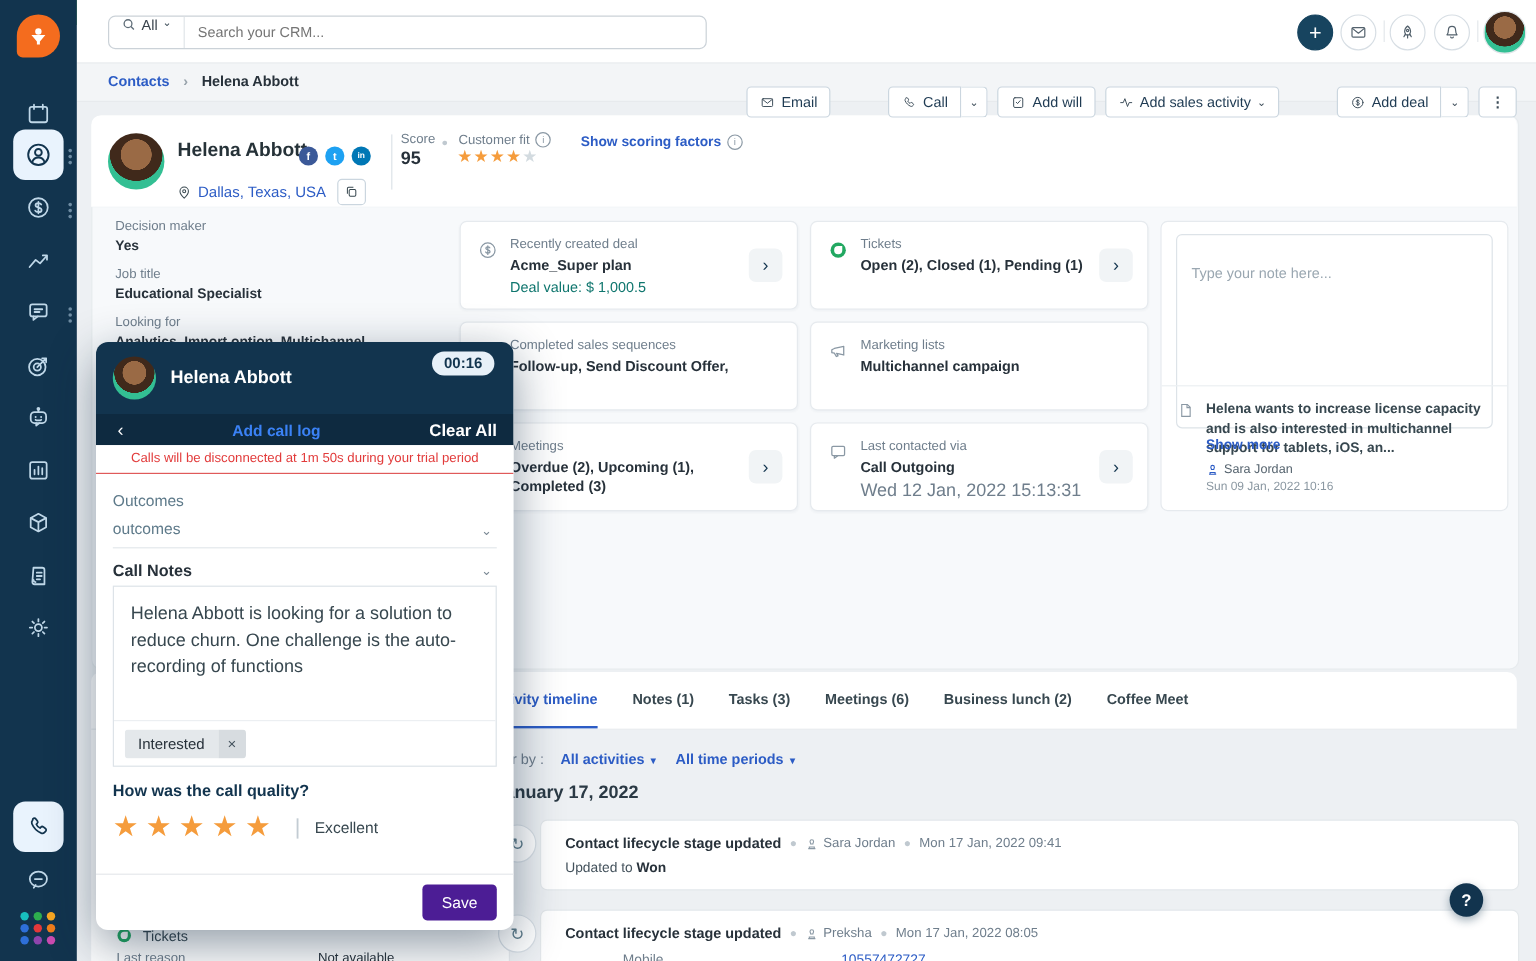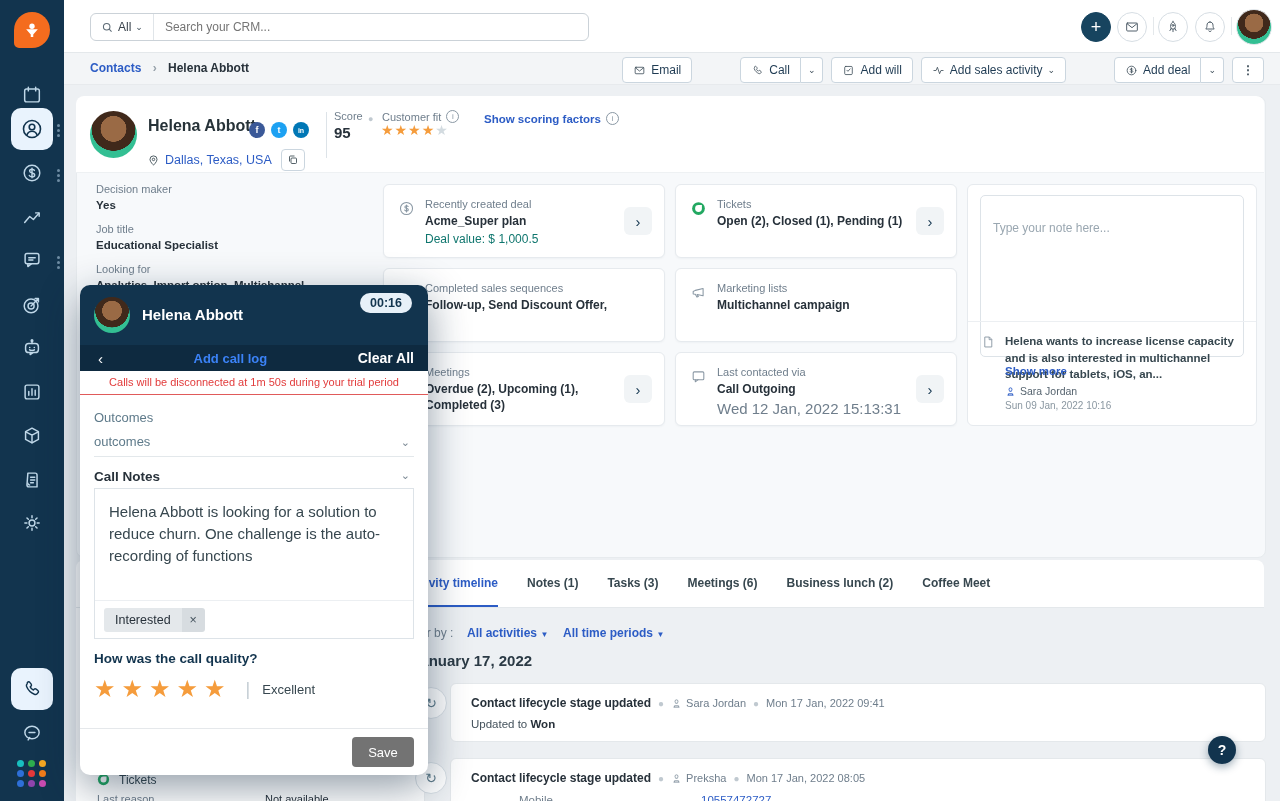--- a/index.html
+++ b/index.html
@@ -12,21 +12,21 @@
   .snav.active{background:#E9F3FD;}
   .snav.active svg{stroke:#12344E;}
   .kebab{position:absolute;left:57px;color:#6E8CA3;font-size:11px;line-height:4px;letter-spacing:0;}
   .kebab b{display:block;width:3px;height:3px;border-radius:50%;background:#6E8CA3;margin:2px 0;}
   #logo{left:14px;top:12px;width:36px;height:36px;background:#F46C1E;border-radius:50% 50% 50% 14%;display:flex;align-items:center;justify-content:center;}
   .appgrid{display:grid;grid-template-columns:repeat(3,8px);grid-gap:3px;}
   .appgrid i{width:7px;height:7px;border-radius:50%;}
   
   #topbar{left:64px;top:0;width:1216px;height:52px;background:#fff;border-bottom:1px solid #E4E8EB;z-index:5;}
   #searchbox{position:absolute;left:26px;top:13px;width:497px;height:26px;border:1px solid #CBD2D8;border-radius:6px;background:#fff;display:flex;align-items:center;}
-  .scope{display:flex;align-items:center;gap:4px;padding:0 10px;height:100%;border-right:1px solid #E0E5E9;color:#39434C;font-size:12px;cursor:pointer;}
+  .scope{display:flex;gap:4px;padding:0 10px;height:100%;border-right:1px solid #E0E5E9;color:#39434C;font-size:12px;cursor:pointer;}
   .ph{color:#9AA7B1;font-size:12px;padding-left:11px;border:none;outline:none;flex:1;background:transparent;font-family:inherit;}
   .tb-circle{position:absolute;top:12px;width:28px;height:28px;border-radius:50%;border:1px solid #D7DEE4;display:flex;align-items:center;justify-content:center;background:#fff;cursor:pointer;}
   .tb-circle svg{stroke:#53616C;fill:none;stroke-width:1.5;stroke-linecap:round;stroke-linejoin:round;}
   .vdiv{position:absolute;top:17px;width:1px;height:18px;background:#E4E8EB;}
   
   #crumbbar{left:64px;top:52px;width:1216px;height:32px;background:#F3F5F7;border-bottom:1px solid #E7EAED;z-index:4;}
   .btn{display:inline-flex;align-items:center;gap:5px;height:26px;padding:0 10px;background:#fff;border:1px solid #CBD6DF;border-radius:4px;font-size:12px;color:#1F3B53;cursor:pointer;white-space:nowrap;}
   .btn svg{stroke:#3D4D59;fill:none;stroke-width:1.5;stroke-linecap:round;stroke-linejoin:round;}
   .split{display:inline-flex;margin-left:40px;}
   .split .btn:first-child{border-radius:4px 0 0 4px;}
@@ -73,21 +73,21 @@
   
   #dlg{left:80px;top:285px;width:348px;height:490px;background:#fff;border-radius:10px;box-shadow:0 12px 40px rgba(10,35,60,.45);z-index:50;overflow:hidden;}
   #dlg-head{position:absolute;left:0;top:0;width:100%;height:60px;background:#12344E;}
   #dlg-nav{position:absolute;left:0;top:60px;width:100%;height:26px;background:#0E2A40;display:flex;align-items:center;}
   #dlg-warn{position:absolute;left:0;top:86px;width:100%;height:23px;background:#fff;border-bottom:1px solid #E05A5A;color:#E23B3B;font-size:11px;text-align:center;line-height:22px;}
   .dsec{position:absolute;left:14px;right:14px;}
   .chev-down{color:#7A8894;font-size:11px;}
   #tagrow .tag{display:inline-flex;border-radius:3px;overflow:hidden;font-size:12.5px;}
   #tagrow .tag .tl{background:#E4E8EB;color:#27313A;padding:5px 11px;}
   #tagrow .tag .tx{background:#D7DCE0;color:#45535E;padding:5px 8px;cursor:pointer;}
-  #savebtn{position:absolute;right:14px;top:452px;width:62px;height:30px;background:#737373;color:#fff;border:none;border-radius:4px;font-size:13px;cursor:pointer;font-family:inherit;}
+  #savebtn{position:absolute;right:14px;top:452px;width:62px;height:30px;background:#4c1d95;color:#fff;border:none;border-radius:4px;font-size:13px;cursor:pointer;font-family:inherit;}
   .star-o{color:#F59C3C;}
   .star-g{color:#D3DBE0;}
 </style>
 </head>
 <body>
 
 <div id="app">
 
   <div id="sidebar" class="abs">
     <div id="logo" class="abs">
@@ -248,21 +248,21 @@
     <div class="vdiv" style="left:1167px"></div>
     <div class="abs avatar" style="left:1172px;top:9px;width:34px;height:34px;border:1px solid #E0E5E9;"></div>
   </div>
 
   <div id="crumbbar" class="abs">
     <span class="abs" style="left:26px;top:9px;font-size:12px;font-weight:bold;">
       <span class="blue" style="cursor:pointer">Contacts</span>
       <span style="color:#97A2AB;margin:0 8px;">›</span>
       <span style="color:#27313A;">Helena Abbott</span>
     </span>
-    <span class="abs" style="right:16px;top:5px;display:flex;gap:8px;align-items:flex-end;">
+    <span class="abs" style="right:16px;top:20px;display:flex;gap:8px;align-items:flex-end;">
       <button class="btn">
           <svg width="13" height="13" viewBox="0 0 24 24">
             <rect x="4" y="6" width="16" height="12" rx="1.5"></rect>
             <path d="M4.5 7l7.5 6 7.5-6"></path>
           </svg>
           <span>Email</span>
         </button>
       <span class="split">
         <button class="btn">
             <svg width="13" height="13" viewBox="0 0 24 24">

